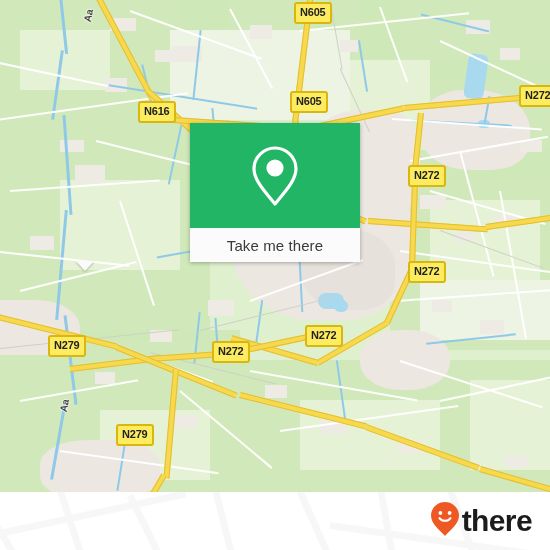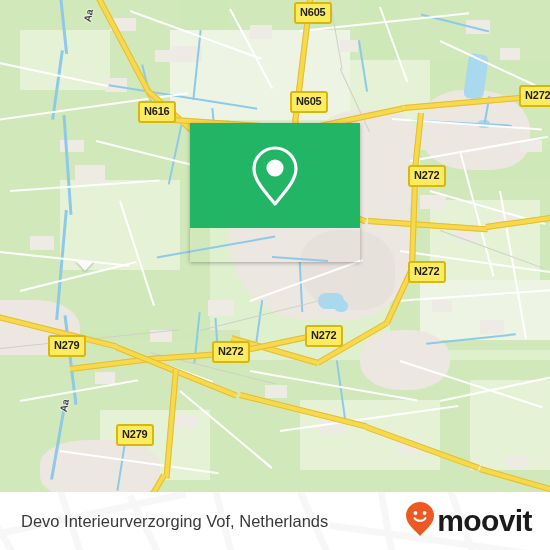--- a/index.html
+++ b/index.html
@@ -234,44 +234,46 @@
 
     <div class="card">
       <div class="card-top">
         <span>
           <svg class="pin-svg" width="56" height="66" viewBox="0 0 56 66" aria-hidden="true">
             <path d="M28 5 C16.4 5 7 14.4 7 26 C7 38 20 50.5 28 61 C36 50.5 49 38 49 26 C49 14.4 39.6 5 28 5 Z" fill="none" stroke="#ffffff" stroke-width="3.2" stroke-linejoin="round"></path>
             <circle cx="28" cy="25" r="8.6" fill="#ffffff"></circle>
           </svg>
         </span>
       </div>
+      <div class="card-bottom">
+        <span class="card-label">Take me there</span>
+      </div>
     </div>
     <div class="pointer"></div>
 
   </div>
 
   <div class="footer">
     <div class="footer-watermark">
       <div class="wm" style="left:-20px;top:4px;width:180px;transform:rotate(58deg);"></div>
       <div class="wm" style="left:60px;top:-6px;width:150px;transform:rotate(72deg);"></div>
       <div class="wm" style="left:130px;top:0px;width:120px;transform:rotate(64deg);"></div>
       <div class="wm" style="left:215px;top:-8px;width:140px;transform:rotate(76deg);"></div>
       <div class="wm" style="left:300px;top:-4px;width:130px;transform:rotate(66deg);"></div>
       <div class="wm" style="left:380px;top:-10px;width:150px;transform:rotate(80deg);"></div>
       <div class="wm" style="left:450px;top:-6px;width:120px;transform:rotate(70deg);"></div>
       <div class="wm" style="left:-10px;top:40px;width:200px;transform:rotate(-12deg);"></div>
       <div class="wm" style="left:330px;top:30px;width:240px;transform:rotate(8deg);"></div>
     </div>
-    <div class="footer-title">Devo Interieurverzorging Vof, Netherlands</div>
     <div class="logo">
       <span>
         <svg width="30" height="36" viewBox="0 0 30 36" aria-hidden="true">
           <path d="M15 1 C7.3 1 1 7.2 1 14.6 C1 23 10 29.5 15 35 C20 29.5 29 23 29 14.6 C29 7.2 22.7 1 15 1 Z" fill="#ee5823"></path>
           <circle cx="10.4" cy="12" r="1.9" fill="#ffffff"></circle>
           <circle cx="19.6" cy="12" r="1.9" fill="#ffffff"></circle>
           <path d="M9.6 17.2 C11.6 20.6 18.4 20.6 20.4 17.2" fill="none" stroke="#ffffff" stroke-width="2.2" stroke-linecap="round"></path>
         </svg>
       </span>
-      <span class="logo-word">moovit</span>
+      <span class="logo-word">there</span>
     </div>
   </div>
 
 </div>
 
 </body></html>

